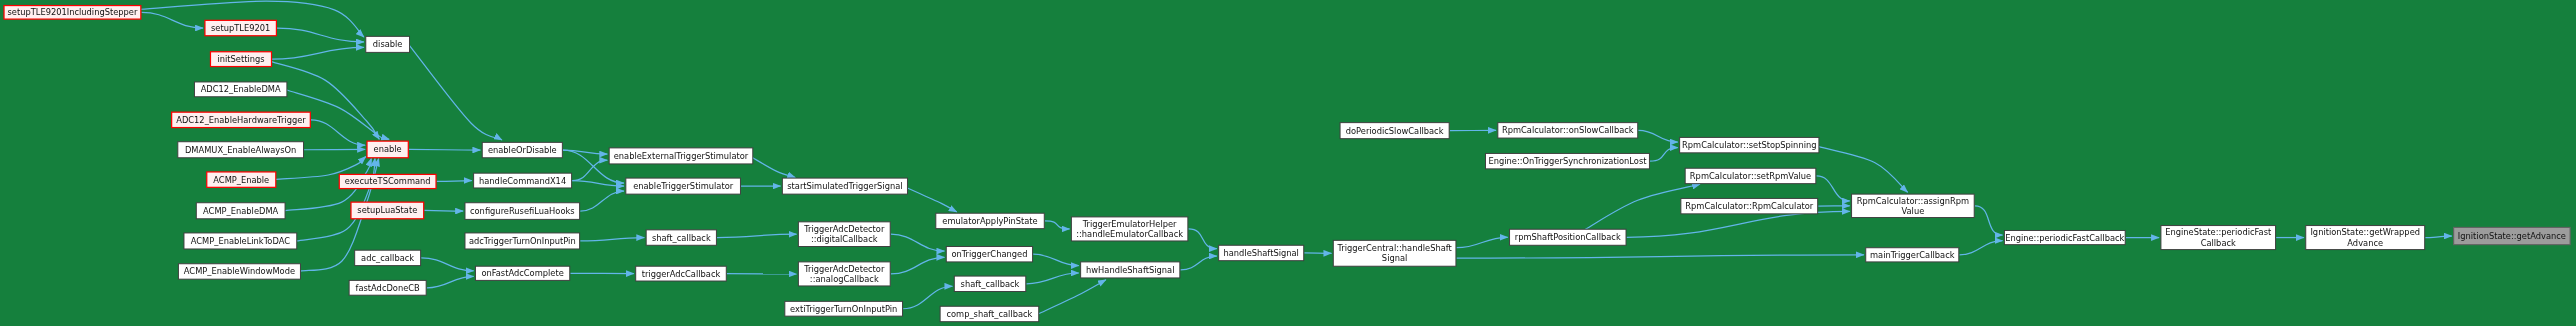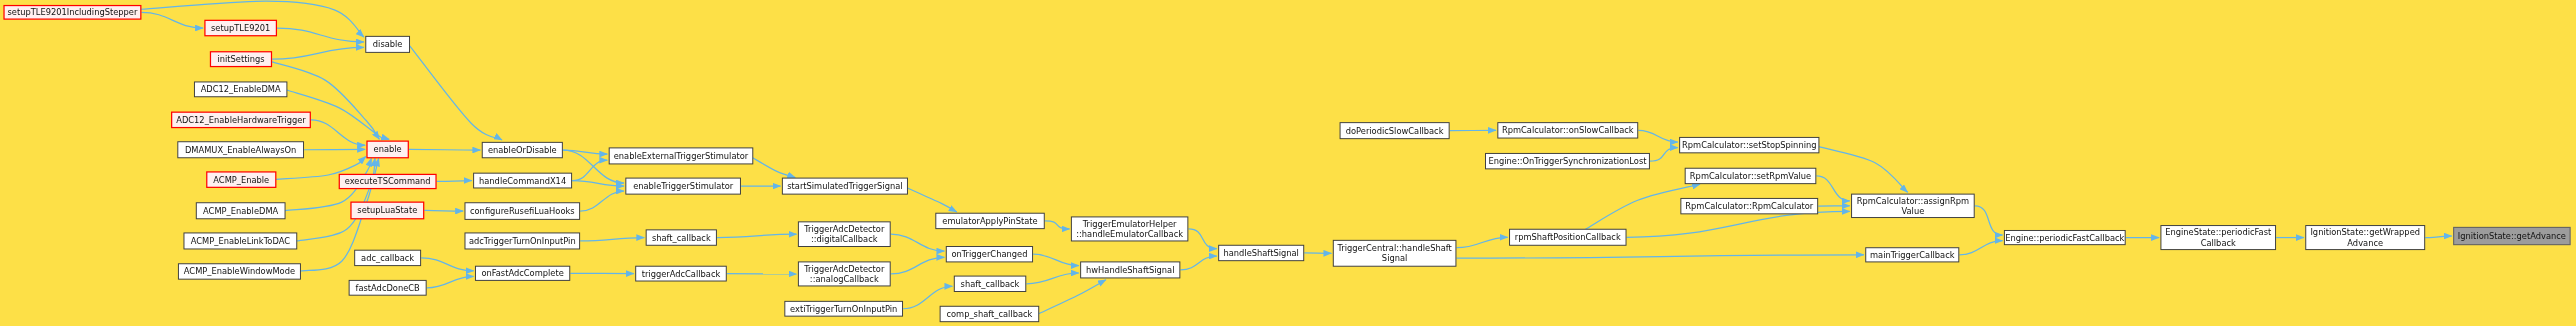--- a/index.html
+++ b/index.html
@@ -8,21 +8,21 @@
     background: #000000;
     width: 2576px;
     height: 326px;
     overflow: hidden;
     font-family: "DejaVu Sans", "Liberation Sans", sans-serif;
   }
   #canvas-wrap {
     position: relative;
     width: 2576px;
     height: 326px;
-    background: #fde047;
+    background: #15803d;
   }
   svg { display: block; }
   .node-label {
     font-family: "DejaVu Sans", "Liberation Sans", sans-serif;
     font-size: 13.5px;
     fill: #111111;
   }
 </style>
 </head>
 <body>

